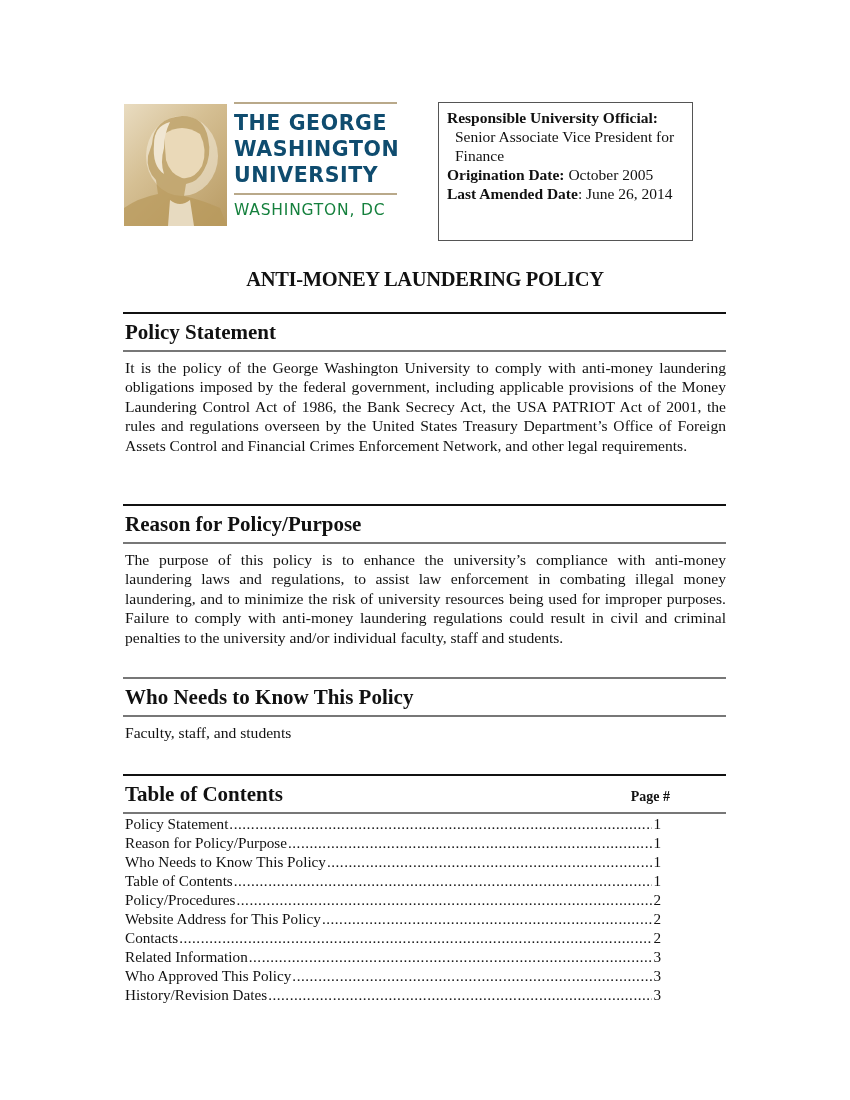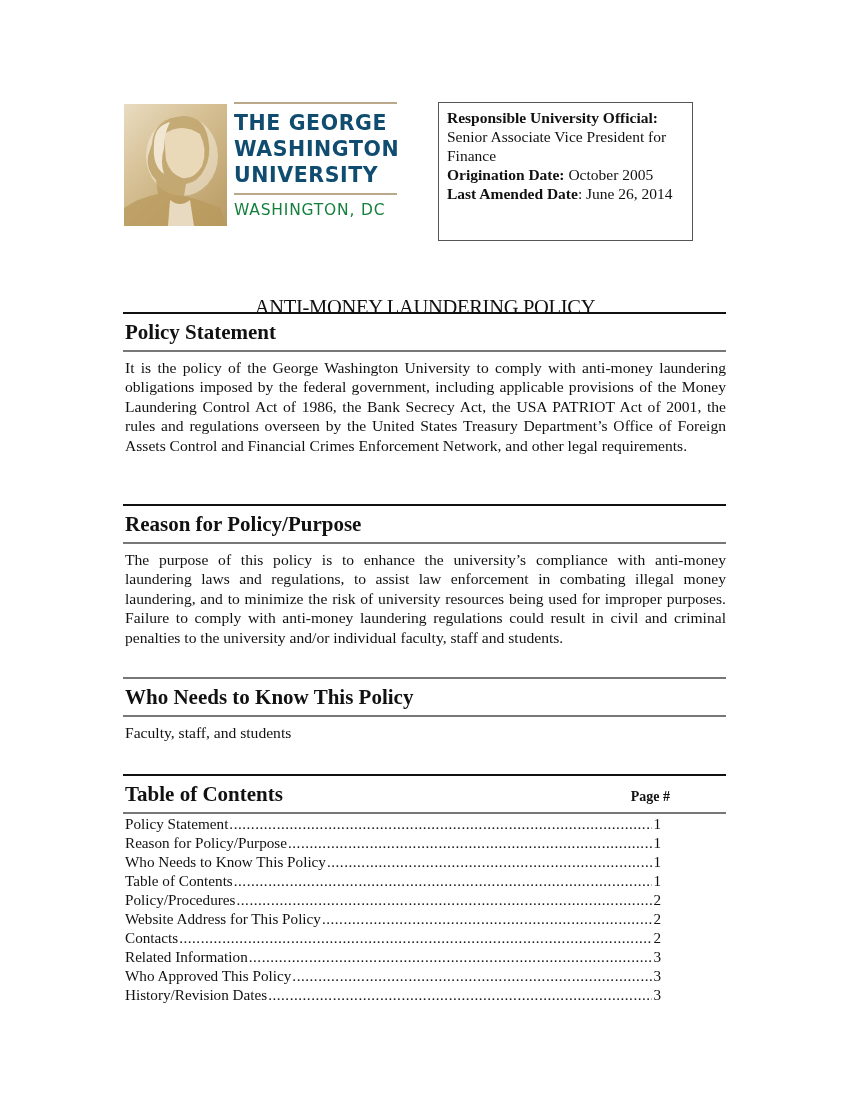--- a/index.html
+++ b/index.html
@@ -19,21 +19,21 @@
     .wm-rule2 { margin-top: 5px; }
     .wm-city { font-family: "DejaVu Sans", sans-serif; color: #15803d; font-size: 15.5px;
                letter-spacing: 0.8px; margin-top: 6px; white-space: nowrap; }
 
     
     .infobox { position: absolute; left: 438px; top: 102px; width: 245px; height: 132px;
                border: 1.5px solid #555; padding: 5px 0 0 8px; font-size: 15.5px; line-height: 19px; }
     .infobox b { font-weight: bold; }
 
     .doc-title { position: absolute; left: 0; width: 850px; top: 268px; text-align: center;
-                 font-weight: normal; font-size: 20.5px; letter-spacing: -0.3px; margin-top: 28px; }
+                 font-weight: bold; font-size: 20.5px; letter-spacing: -0.3px; }
 
     .section { position: absolute; left: 123px; width: 603px; }
     .sec-rule-top { height: 1.5px; background: #111; }
     .sec-head { font-weight: bold; font-size: 21px; line-height: 36px; padding-left: 2px; }
     .sec-rule-bot { height: 2px; background: #777; }
     .sec-body { font-size: 15.6px; line-height: 19.5px; text-align: justify; margin-top: 6px;
                 padding-left: 2px; }
 
     .toc-head-row { display: flex; justify-content: space-between; align-items: baseline; }
     .toc-page-label { font-weight: bold; font-size: 14px; padding-right: 56px; }
@@ -63,21 +63,21 @@
     <div class="wm-line">WASHINGTON</div>
     <div class="wm-line">UNIVERSITY</div>
     <div class="wm-rule wm-rule2"></div>
     <div class="wm-city">WASHINGTON, DC</div>
   </div>
 </div>
 
 <div class="infobox">
   <div>
     <b>Responsible University Official:</b><br>
-    <span style="display:inline-block;width:240px;">Senior Associate Vice President for Finance</span>
+    <span style="display:inline-block;width:240px;margin-left:8px;">Senior Associate Vice President for Finance</span>
   </div>
   <div>
     <b>Origination Date:</b>
     <span>October 2005</span>
   </div>
   <div>
     <b>Last Amended Date</b><span>: June 26, 2014</span>
   </div>
 </div>
 

